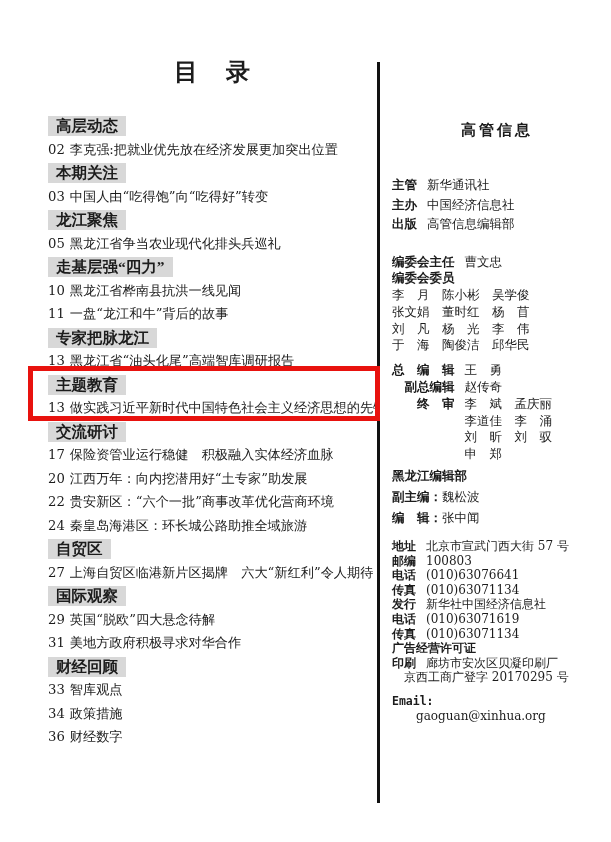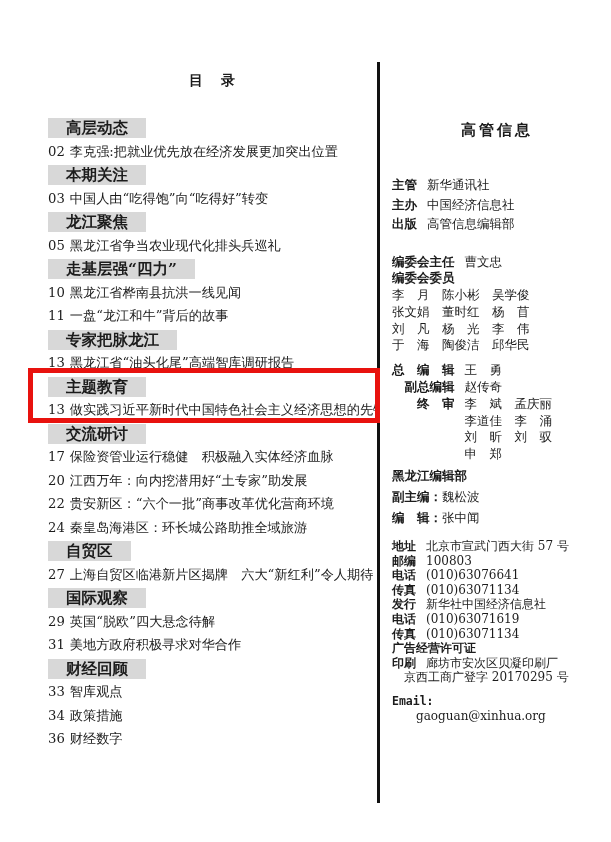--- a/index.html
+++ b/index.html
@@ -8,25 +8,25 @@
     --c-divider:#111111;
     --c-text:#1c1c1c;
   }
   *{margin:0;padding:0;box-sizing:border-box;}
   html,body{background:#ffffff;}
   body{font-family:"DejaVu Serif","Liberation Serif",serif;color:var(--c-text);}
   .page{position:relative;width:611px;height:842px;background:#ffffff;overflow:hidden;}
 
   
   .left-col{position:absolute;left:48px;top:0;width:330px;}
-  .toc-title{margin-top:72px;font-size:14px;font-weight:bold;text-align:center;letter-spacing:2px;white-space:pre;}
+  .toc-title{margin-top:56px;font-size:24px;font-weight:bold;text-align:center;letter-spacing:2px;white-space:pre;}
   .toc-list{margin-top:26px;}
   .toc-section{position:relative;}
   .sec-line{line-height:23.5px;height:23.5px;}
-  .sec-header{display:inline-block;background:var(--c-headerbg);font-weight:bold;font-size:15.5px;line-height:20px;padding:0 18px;white-space:pre;}
+  .sec-header{display:inline-block;background:var(--c-headerbg);font-weight:bold;font-size:15.5px;line-height:20px;padding:0 8px;white-space:pre;font-family:Liberation Serif, serif;}
   .toc-entry{line-height:23.5px;height:23.5px;font-size:13.2px;white-space:pre;overflow:hidden;}
   .toc-entry .pg{margin-right:5px;}
   .red-box{display:none;}
   .toc-section.highlighted .red-box{
     display:block;position:absolute;z-index:5;pointer-events:none;
     left:-20px;right:-2px;top:-7px;bottom:-1px;
     border:5px solid var(--c-highlight);
   }
 
   

